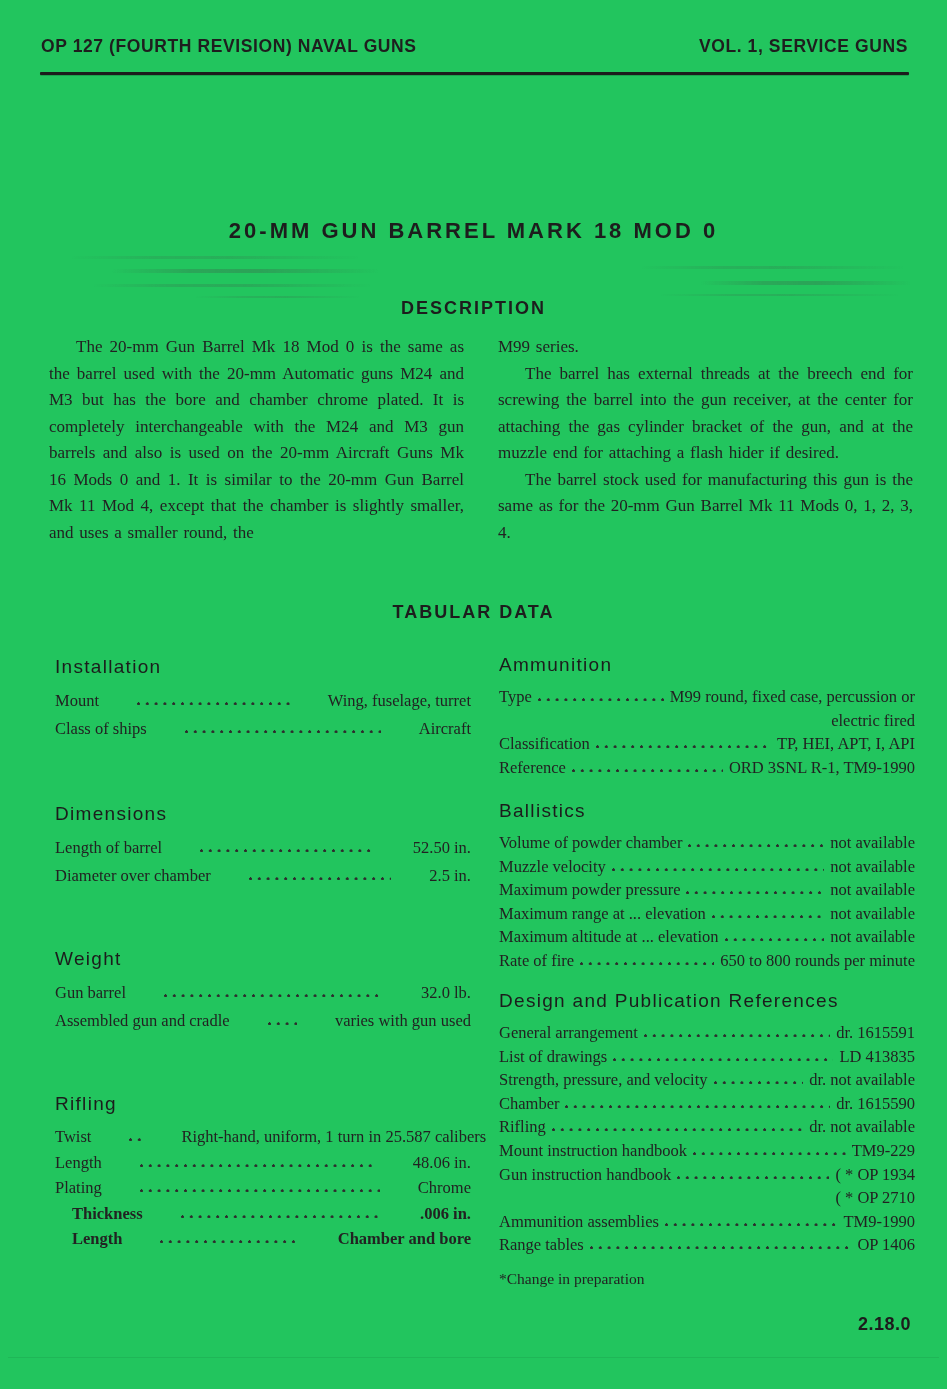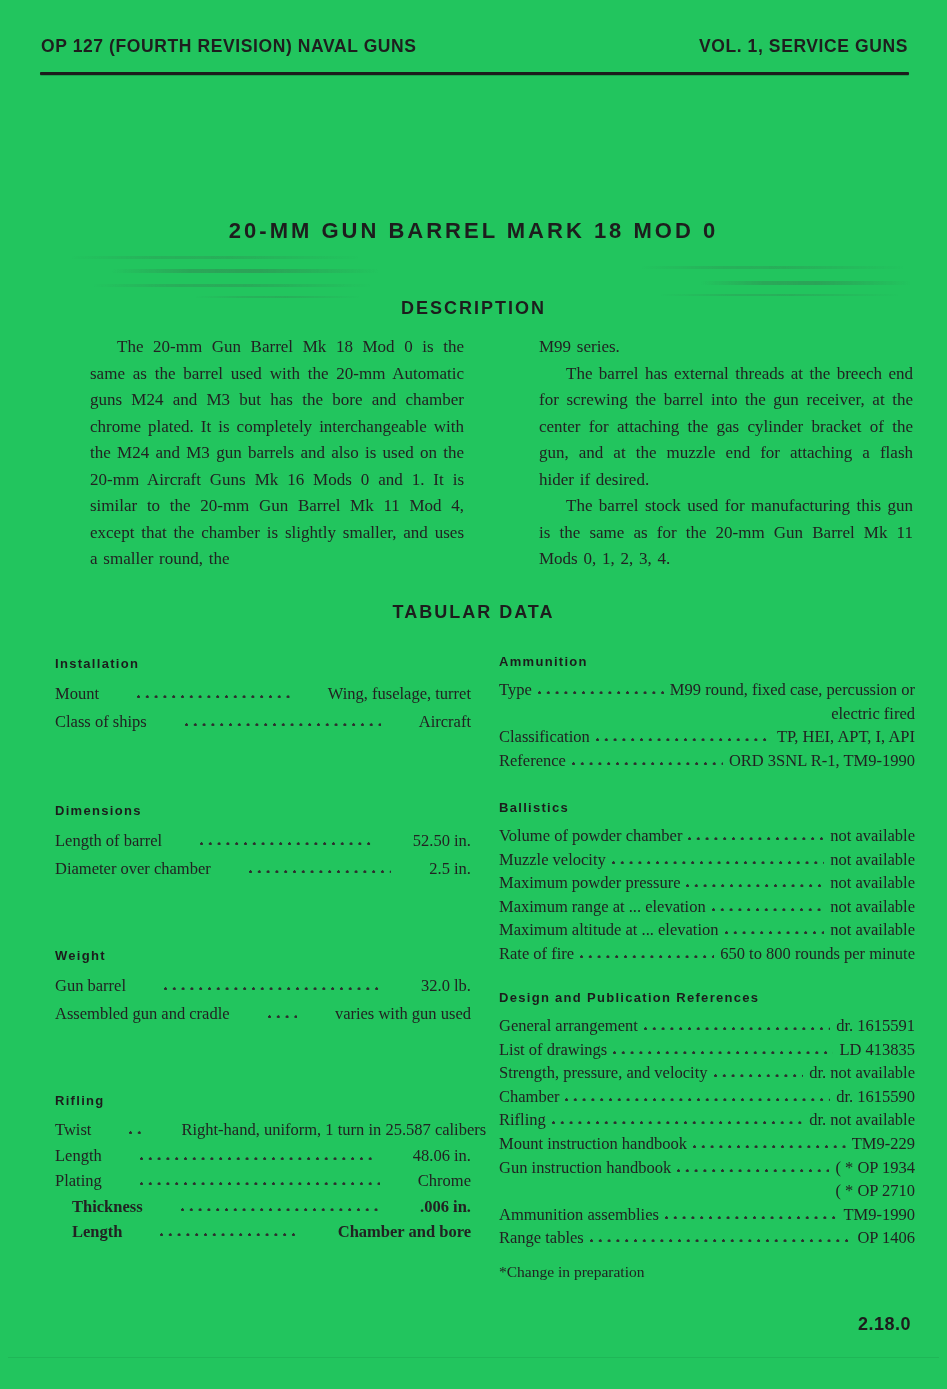--- a/index.html
+++ b/index.html
@@ -81,41 +81,41 @@
   .desc-cols {
     position: absolute;
     top: 334px; left: 49px; right: 34px;
     display: flex;
     gap: 34px;
     font-family: "Liberation Serif", serif;
     font-size: 17px;
     line-height: 26.5px;
     color: #222;
   }
-  .desc-col { flex: 1; text-align: justify; margin-left: 41px; }
+  .desc-col { flex: 1; text-align: justify; }
   .desc-col p { text-indent: 27px; word-spacing: 1.5px; }
   .desc-col p.no-indent { text-indent: 0; }
   
   .section {
     position: absolute;
     width: 416px;
   }
   .sec-left  { left: 55px;  }
   .sec-right { left: 499px; }
   .sec-installation { top: 656px; }
   .sec-dimensions   { top: 803px; }
   .sec-weight       { top: 948px; }
   .sec-rifling      { top: 1093px; }
   .sec-ammunition   { top: 654px; }
   .sec-ballistics   { top: 800px; }
   .sec-design       { top: 990px; }
   .sec-heading {
     font-family: "Liberation Sans", sans-serif;
-    font-weight: 700;
-    font-size: 13px;
+    font-weight: 400;
+    font-size: 19px;
     letter-spacing: 1.3px;
     color: #1c1c1c;
     margin-bottom: 9px;
   }
   .srow {
     display: flex;
     align-items: baseline;
     font-family: "Liberation Serif", serif;
     font-size: 16.5px;
     color: #222;

